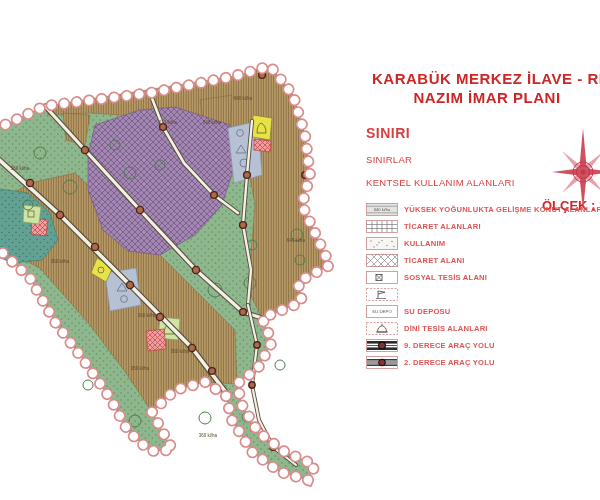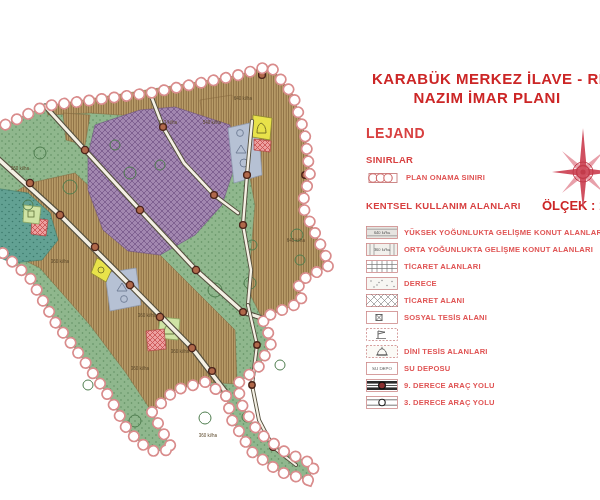--- a/index.html
+++ b/index.html
@@ -21,21 +21,21 @@
   .north-label{
     left:565px;top:110px;font-size:13px;font-weight:bold;color:#cc2626;white-space:nowrap;padding-left:40px;
   }
   .scale-label{
     left:542px;top:198px;font-size:13px;font-weight:bold;color:#cc2626;white-space:nowrap;
   }
   .compass{left:548px;top:122px;}
   
   .legend{left:366px;top:125px;width:234px;}
   .legend-title{font-size:14px;font-weight:bold;color:#d84040;letter-spacing:.5px;margin-bottom:13px;}
-  .legend-heading{font-size:9.5px;font-weight:bold;color:#d84040;letter-spacing:.3px;margin-bottom:5px;}
+  .legend-heading{font-size:9.5px;font-weight:normal;color:#d84040;letter-spacing:.3px;margin-bottom:5px;}
   .lrow{display:flex;align-items:center;height:17px;}
   .lrow .sw{flex:0 0 auto;margin-right:6px;}
   .llabel{font-size:7.6px;color:#e05555;font-weight:bold;white-space:nowrap;letter-spacing:.2px;}
   .plan-row{margin-bottom:15px;height:15px;}
   .sec2-gap{margin-top:12px;}
   
   .map-wrap{left:0;top:55px;}
   .dlabel{font-size:4.5px;fill:#5d4a2c;text-anchor:middle;font-family:"Liberation Sans",sans-serif;}
 </style>
 </head>
@@ -50,54 +50,37 @@
   <polygon points="14,29 37,47 56,71 33,53" fill="#e8a0aa"></polygon>
   <polygon points="56,29 33,47 14,71 37,53" fill="#e8a0aa"></polygon>
   <polygon points="35,6 39,50 35,88 31,50" fill="#d05060"></polygon>
   <polygon points="4,50 35,46 66,50 35,54" fill="#d05060"></polygon>
   <circle cx="35" cy="50" r="10" fill="none" stroke="#c23b4a" stroke-width="1"></circle>
   <circle cx="35" cy="50" r="6.5" fill="none" stroke="#c23b4a" stroke-width="1.4"></circle>
   <circle cx="35" cy="50" r="2.6" fill="#c23b4a"></circle>
 </svg>
 
 <div class="abs legend">
-  <div class="legend-title">LEJAND</div>
+  <div class="legend-title">SINIRI</div>
 
   <div class="legend-heading">SINIRLAR</div>
 
-  <div class="lrow plan-row">
-    <svg class="sw" width="34" height="14" viewBox="0 0 34 14">
-      <rect x="3" y="2.5" width="28" height="9" fill="none" stroke="#cc8888" stroke-width="1"></rect>
-      <circle cx="7" cy="7" r="4.2" fill="#fff" stroke="#cc6666" stroke-width="1.1"></circle>
-      <circle cx="14.5" cy="7" r="4.2" fill="#fff" stroke="#cc6666" stroke-width="1.1"></circle>
-      <circle cx="22" cy="7" r="4.2" fill="#fff" stroke="#cc6666" stroke-width="1.1"></circle>
-    </svg>
-    <span class="llabel">PLAN ONAMA SINIRI</span>
-  </div>
 
   <div class="legend-heading sec2-gap">KENTSEL KULLANIM ALANLARI</div>
   <div style="height:8px"></div>
 
   <div class="lrow">
     <svg class="sw" width="32" height="13" viewBox="0 0 32 13">
       <rect x="0.5" y="0.5" width="31" height="12" fill="#e6e4e0" stroke="#cc8888" stroke-width="0.8"></rect>
       <path d="M1 3.2 H31 M1 9.8 H31" stroke="#8a8a8a" stroke-width="0.7"></path>
       <text x="16" y="8.2" font-size="4" text-anchor="middle" fill="#555">640 ki/ha</text>
     </svg>
     <span class="llabel">YÜKSEK YOĞUNLUKTA GELİŞME KONUT ALANLARI</span>
   </div>
 
-  <div class="lrow">
-    <svg class="sw" width="32" height="13" viewBox="0 0 32 13">
-      <rect x="0.5" y="0.5" width="31" height="12" fill="#f2f0ec" stroke="#cc8888" stroke-width="0.8"></rect>
-      <path d="M4 1 V12 M8 1 V12 M24 1 V12 M28 1 V12" stroke="#8a8a8a" stroke-width="0.7"></path>
-      <text x="16" y="8.2" font-size="4" text-anchor="middle" fill="#555">360 ki/ha</text>
-    </svg>
-    <span class="llabel">ORTA YOĞUNLUKTA GELİŞME KONUT ALANLARI</span>
-  </div>
 
 
   <div class="lrow">
     <svg class="sw" width="32" height="13" viewBox="0 0 32 13">
       <rect x="0.5" y="0.5" width="31" height="12" fill="#fff" stroke="#cc8888" stroke-width="0.8"></rect>
       <path d="M1 4.5 H31 M1 8.5 H31 M6 1 V12 M11 1 V12 M16 1 V12 M21 1 V12 M26 1 V12" stroke="#777" stroke-width="0.7"></path>
     </svg>
     <span class="llabel">TİCARET ALANLARI</span>
   </div>
 
@@ -108,21 +91,21 @@
         <circle cx="5" cy="4" r="0.8"></circle>
           <circle cx="11" cy="8" r="0.8"></circle>
           <circle cx="16" cy="3.5" r="0.8"></circle>
         <circle cx="21" cy="8.5" r="0.8"></circle>
           <circle cx="26" cy="4.5" r="0.8"></circle>
           <circle cx="8" cy="10" r="0.8"></circle>
         <circle cx="28" cy="9.5" r="0.8"></circle>
           <circle cx="13" cy="5.5" r="0.8"></circle>
       </g>
     </svg>
-    <span class="llabel">DERECE</span>
+    <span class="llabel">KULLANIM</span>
   </div>
 
   <div class="lrow">
     <svg class="sw" width="32" height="13" viewBox="0 0 32 13">
       <rect x="0.5" y="0.5" width="31" height="12" fill="#fff" stroke="#cc8888" stroke-width="0.8"></rect>
       <path d="M0 2 L11 13 M5 0 L18 13 M12 0 L25 13 M19 0 L32 13 M26 0 L32 6
                M11 0 L0 11 M18 0 L5 13 M25 0 L12 13 M32 0 L19 13 M32 7 L26 13" stroke="#777" stroke-width="0.6" fill="none"></path>
     </svg>
     <span class="llabel">TİCARET ALANI</span>
   </div>
@@ -135,60 +118,61 @@
     </svg>
     <span class="llabel">SOSYAL TESİS ALANI</span>
   </div>
 
   <div class="lrow">
     <svg class="sw" width="32" height="13" viewBox="0 0 32 13">
       <rect x="0.5" y="0.5" width="31" height="12" fill="#fff" stroke="#cc8888" stroke-width="0.8" stroke-dasharray="2 1.5"></rect>
       <path d="M12 10.5 V3 L19 4.2 L12 6" fill="none" stroke="#555" stroke-width="0.9"></path>
       <path d="M10 10.5 H20" stroke="#555" stroke-width="0.7"></path>
     </svg>
+  </div>
+
+  <div class="lrow">
+    <svg class="sw" width="32" height="13" viewBox="0 0 32 13">
+      <rect x="0.5" y="0.5" width="31" height="12" fill="#fff" stroke="#cc8888" stroke-width="0.8"></rect>
+      <text x="16" y="8.4" font-size="4.4" text-anchor="middle" fill="#555">SU DEPO</text>
+    </svg>
+    <span class="llabel">SU DEPOSU</span>
   </div>
 
   <div class="lrow">
     <svg class="sw" width="32" height="13" viewBox="0 0 32 13">
       <rect x="0.5" y="0.5" width="31" height="12" fill="#fbfaf6" stroke="#cc8888" stroke-width="0.8" stroke-dasharray="2 1.5"></rect>
       <path d="M11.5 10 Q11.5 5 16 3.6 Q20.5 5 20.5 10 Z" fill="none" stroke="#555" stroke-width="0.9"></path>
       <path d="M16 3.6 V1.8" stroke="#555" stroke-width="0.8"></path>
       <path d="M10 10 H22" stroke="#555" stroke-width="0.8"></path>
     </svg>
     <span class="llabel">DİNİ TESİS ALANLARI</span>
   </div>
 
   <div class="lrow">
     <svg class="sw" width="32" height="13" viewBox="0 0 32 13">
       <rect x="0.5" y="0.5" width="31" height="12" fill="#fff" stroke="#cc8888" stroke-width="0.8"></rect>
-      <text x="16" y="8.4" font-size="4.4" text-anchor="middle" fill="#555">SU DEPO</text>
-    </svg>
-    <span class="llabel">SU DEPOSU</span>
-  </div>
-
-  <div class="lrow">
-    <svg class="sw" width="32" height="13" viewBox="0 0 32 13">
-      <rect x="0.5" y="0.5" width="31" height="12" fill="#fff" stroke="#cc8888" stroke-width="0.8"></rect>
       <rect x="1" y="2" width="30" height="2.6" fill="#2b2b2b"></rect>
       <rect x="1" y="8.4" width="30" height="2.6" fill="#2b2b2b"></rect>
       <path d="M1 6.5 H31" stroke="#2b2b2b" stroke-width="0.8"></path>
       <circle cx="16" cy="6.5" r="3.4" fill="#8a3030" stroke="#111" stroke-width="1.2"></circle>
     </svg>
     <span class="llabel">9. DERECE ARAÇ YOLU</span>
   </div>
 
-
-  <div class="lrow">
-    <svg class="sw" width="32" height="13" viewBox="0 0 32 13">
-      <rect x="0.5" y="0.5" width="31" height="12" fill="#fff" stroke="#cc8888" stroke-width="0.8"></rect>
-      <path d="M1 3.8 H31 M1 9.2 H31" stroke="#555" stroke-width="0.8"></path>
-      <circle cx="16" cy="6.5" r="3.2" fill="#fff" stroke="#222" stroke-width="1.1"></circle>
-    </svg>
-    <span class="llabel">3. DERECE ARAÇ YOLU</span>
-  </div>
+  <div class="lrow">
+    <svg class="sw" width="32" height="13" viewBox="0 0 32 13">
+      <rect x="0.5" y="0.5" width="31" height="12" fill="#fff" stroke="#cc8888" stroke-width="0.8"></rect>
+      <rect x="1" y="3.6" width="30" height="5.8" fill="#9a9a9a"></rect>
+      <path d="M1 3.6 H31 M1 9.4 H31" stroke="#2b2b2b" stroke-width="1"></path>
+      <circle cx="16" cy="6.5" r="3.2" fill="#8a3030" stroke="#111" stroke-width="1.1"></circle>
+    </svg>
+    <span class="llabel">2. DERECE ARAÇ YOLU</span>
+  </div>
+
 </div>
 
 <svg class="abs map-wrap" width="366" height="445" viewBox="0 0 366 445">
   <defs>
     <pattern id="stipple" width="7" height="7" patternUnits="userSpaceOnUse">
       <rect width="7" height="7" fill="#8fb78d"></rect>
       <circle cx="2" cy="2" r="0.8" fill="#5f8f61"></circle>
       <circle cx="5.5" cy="5" r="0.8" fill="#5f8f61"></circle>
     </pattern>
     <pattern id="vhatch" width="5" height="5" patternUnits="userSpaceOnUse">

